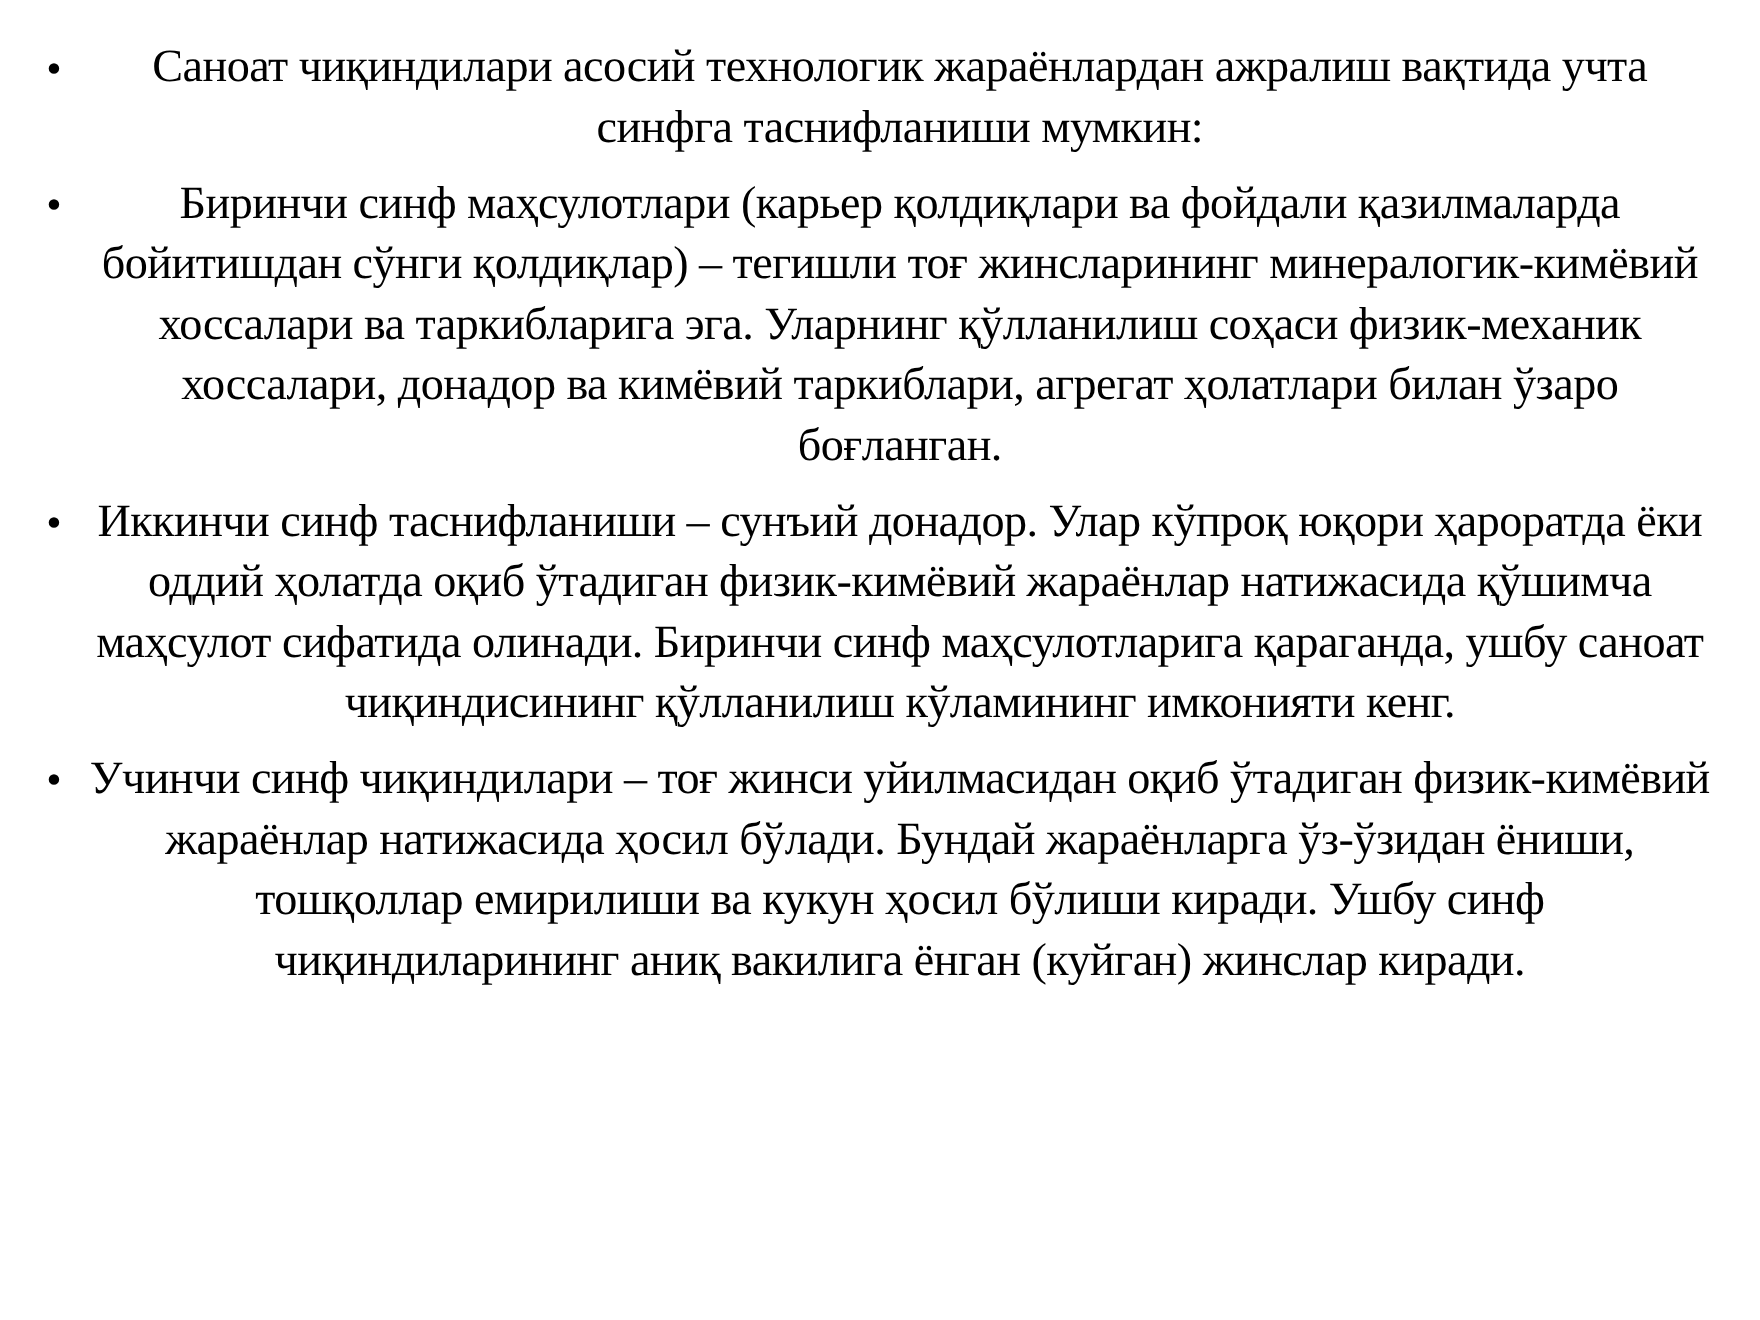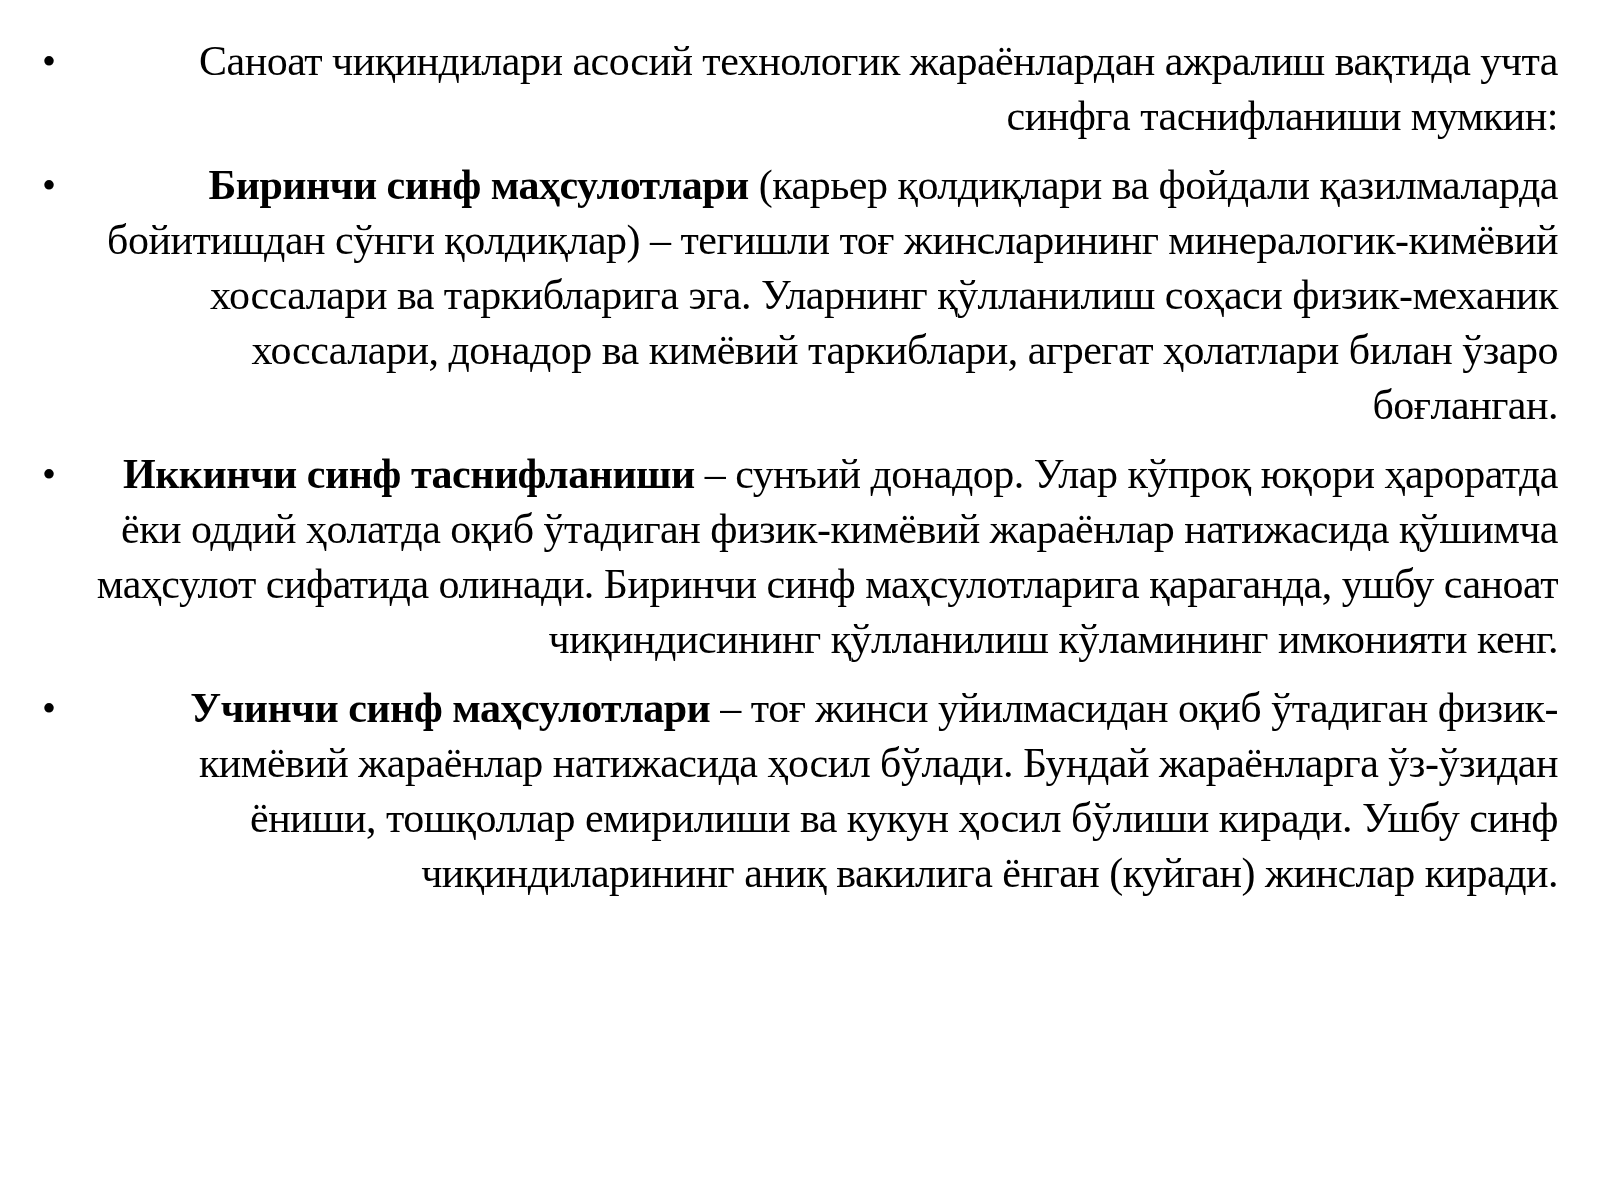--- a/index.html
+++ b/index.html
@@ -34,24 +34,24 @@
     }
     .bullet-marker {
       flex: 0 0 36px;
       width: 36px;
       font-size: 40px;
       line-height: 55px;
       text-align: left;
     }
     .bullet-content {
       flex: 1 1 auto;
-      text-align: right;
+      text-align: center;
     }
     .bullet-lead {
-      font-weight: bold;
+      font-weight: normal;
     }
   </style>
 </head>
 <body>
 
 <div class="slide">
   <div class="bullet-list">
 
     <div class="bullet-item">
       <span class="bullet-marker">•</span>
@@ -63,17 +63,17 @@
       <span class="bullet-content"><span class="bullet-lead">Биринчи синф маҳсулотлари</span><span class="bullet-text"> (карьер қолдиқлари ва фойдали қазилмаларда бойитишдан сўнги қолдиқлар) – тегишли тоғ жинсларининг минералогик-кимёвий хоссалари ва таркибларига эга. Уларнинг қўлланилиш соҳаси физик-механик хоссалари, донадор ва кимёвий таркиблари, агрегат ҳолатлари билан ўзаро боғланган.</span></span>
     </div>
 
     <div class="bullet-item">
       <span class="bullet-marker">•</span>
       <span class="bullet-content"><span class="bullet-lead">Иккинчи синф таснифланиши</span><span class="bullet-text"> – сунъий донадор. Улар кўпроқ юқори ҳароратда ёки оддий ҳолатда оқиб ўтадиган физик-кимёвий жараёнлар натижасида қўшимча маҳсулот сифатида олинади. Биринчи синф маҳсулотларига қараганда, ушбу саноат чиқиндисининг қўлланилиш кўламининг имконияти кенг.</span></span>
     </div>
 
     <div class="bullet-item">
       <span class="bullet-marker">•</span>
-      <span class="bullet-content"><span class="bullet-lead">Учинчи синф маҳсулотлари</span><span class="bullet-text"> – тоғ жинси уйилмасидан оқиб ўтадиган физик-кимёвий жараёнлар натижасида ҳосил бўлади. Бундай жараёнларга ўз-ўзидан ёниши, тошқоллар емирилиши ва кукун ҳосил бўлиши киради. Ушбу синф чиқиндиларининг аниқ вакилига ёнган (куйган) жинслар киради.</span></span>
+      <span class="bullet-content"><span class="bullet-lead">Учинчи синф чиқиндилари</span><span class="bullet-text"> – тоғ жинси уйилмасидан оқиб ўтадиган физик-кимёвий жараёнлар натижасида ҳосил бўлади. Бундай жараёнларга ўз-ўзидан ёниши, тошқоллар емирилиши ва кукун ҳосил бўлиши киради. Ушбу синф чиқиндиларининг аниқ вакилига ёнган (куйган) жинслар киради.</span></span>
     </div>
 
   </div>
 </div>
 
 </body></html>

